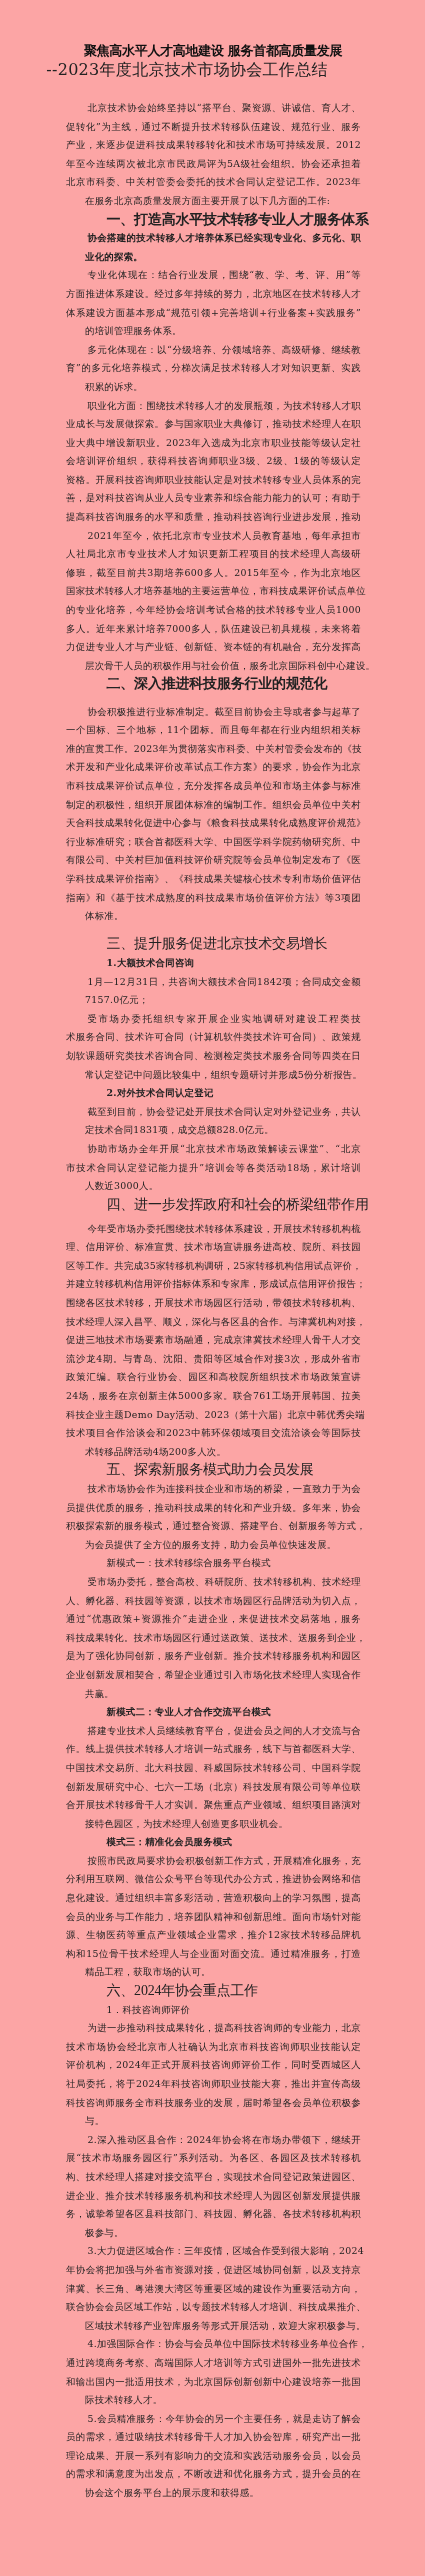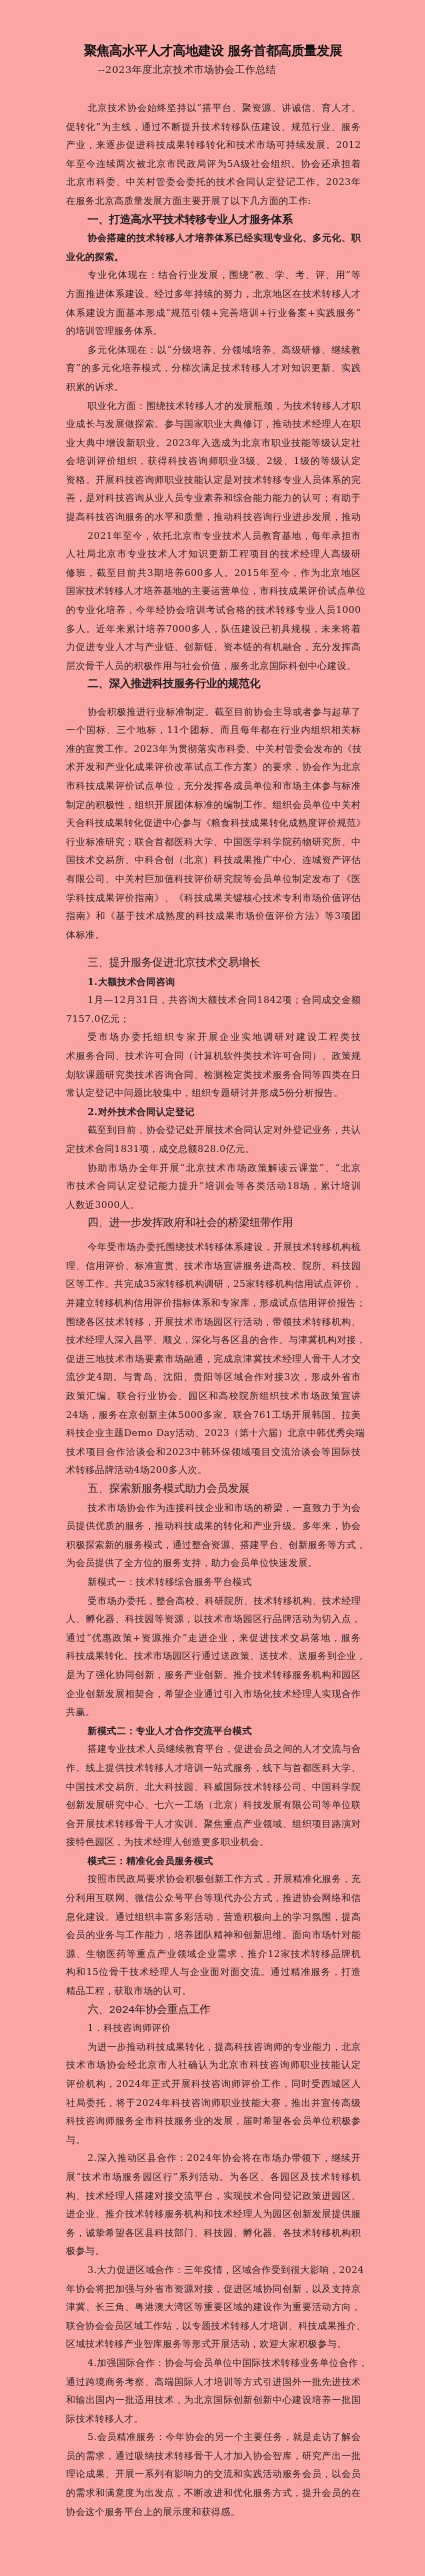--- a/index.html
+++ b/index.html
@@ -5,31 +5,31 @@
   html, body { margin: 0; padding: 0; background: #ffffff; }
   body { width: 426px; height: 2576px; position: relative; overflow: hidden; color: #1e1e1e; }
   .page { position: absolute; left: 0; top: 0; width: 426px; height: 2576px; background: #fca5a5; }
   .title {
     position: absolute; left: 0; width: 426px; top: 43px; text-align: center;
     font-family: "DejaVu Sans", sans-serif; font-weight: bold; font-size: 13px; line-height: 16px;
     letter-spacing: -0.3px; color: #111;
   }
   .subtitle {
     position: absolute; left: 0; width: 374px; top: 62px; text-align: center;
-    font-family: "DejaVu Serif", serif; font-size: 10px; line-height: 16px; color: #222;
+    font-family: "DejaVu Serif", serif; font-size: 16px; line-height: 16px; color: #222;
     letter-spacing: 0.3px;
   }
   .body {
     position: absolute; left: 66px; top: 99px; width: 295px;
     font-family: "DejaVu Serif", serif; font-size: 9.4px; line-height: 18.6px; color: #222;
   }
   .line { height: 18.6px; white-space: nowrap; overflow: visible; text-align: justify; text-align-last: justify; letter-spacing: 0.3px; }
-  .line.last { text-align-last: left; }
+  .line.last { text-align-last: left; margin-left: 19px; }
   .line.indent { padding-left: 21.5px; }
-  .blk-heading .line { font-family: Liberation Mono, monospace; font-size: 11px; text-align-last: left; letter-spacing: -0.2px; }
+  .blk-heading .line { font-family: Liberation Serif, serif; font-size: 14px; text-align-last: left; letter-spacing: -0.2px; }
   .blk-heading.strong .line { font-weight: bold; }
   .blk-bold .line { font-weight: bold; }
   .blk-subheading .line { font-weight: bold; text-align-last: left; }
   .gap-16 { margin-top: 8.6px; }
   .gap-18 { margin-top: 9.7px; }
   .gap-10 { margin-top: 5.4px; }
 </style>
 </head>
 <body>
 
@@ -87,21 +87,20 @@
       </div>
       <div class="blk blk-para gap-16">
         <div class="line indent">协会积极推进行业标准制定。截至目前协会主导或者参与起草了</div>
         <div class="line">一个国标、三个地标，11个团标。而且每年都在行业内组织相关标</div>
         <div class="line">准的宣贯工作。2023年为贯彻落实市科委、中关村管委会发布的《技</div>
         <div class="line">术开发和产业化成果评价改革试点工作方案》的要求，协会作为北京</div>
         <div class="line">市科技成果评价试点单位，充分发挥各成员单位和市场主体参与标准</div>
         <div class="line">制定的积极性，组织开展团体标准的编制工作。组织会员单位中关村</div>
         <div class="line">天合科技成果转化促进中心参与《粮食科技成果转化成熟度评价规范》</div>
         <div class="line">行业标准研究；联合首都医科大学、中国医学科学院药物研究所、中</div>
-        <div class="line">国技术交易所、中科合创（北京）科技成果推广中心、连城资产评估</div>
         <div class="line">有限公司、中关村巨加值科技评价研究院等会员单位制定发布了《医</div>
         <div class="line">学科技成果评价指南》、《科技成果关键核心技术专利市场价值评估</div>
         <div class="line">指南》和《基于技术成熟度的科技成果市场价值评价方法》等3项团</div>
         <div class="line last">体标准。</div>
       </div>
       <div class="blk blk-heading gap-18">
         <div class="line indent last">三、提升服务促进北京技术交易增长</div>
       </div>
       <div class="blk blk-subheading">
         <div class="line indent last">1.大额技术合同咨询</div>

